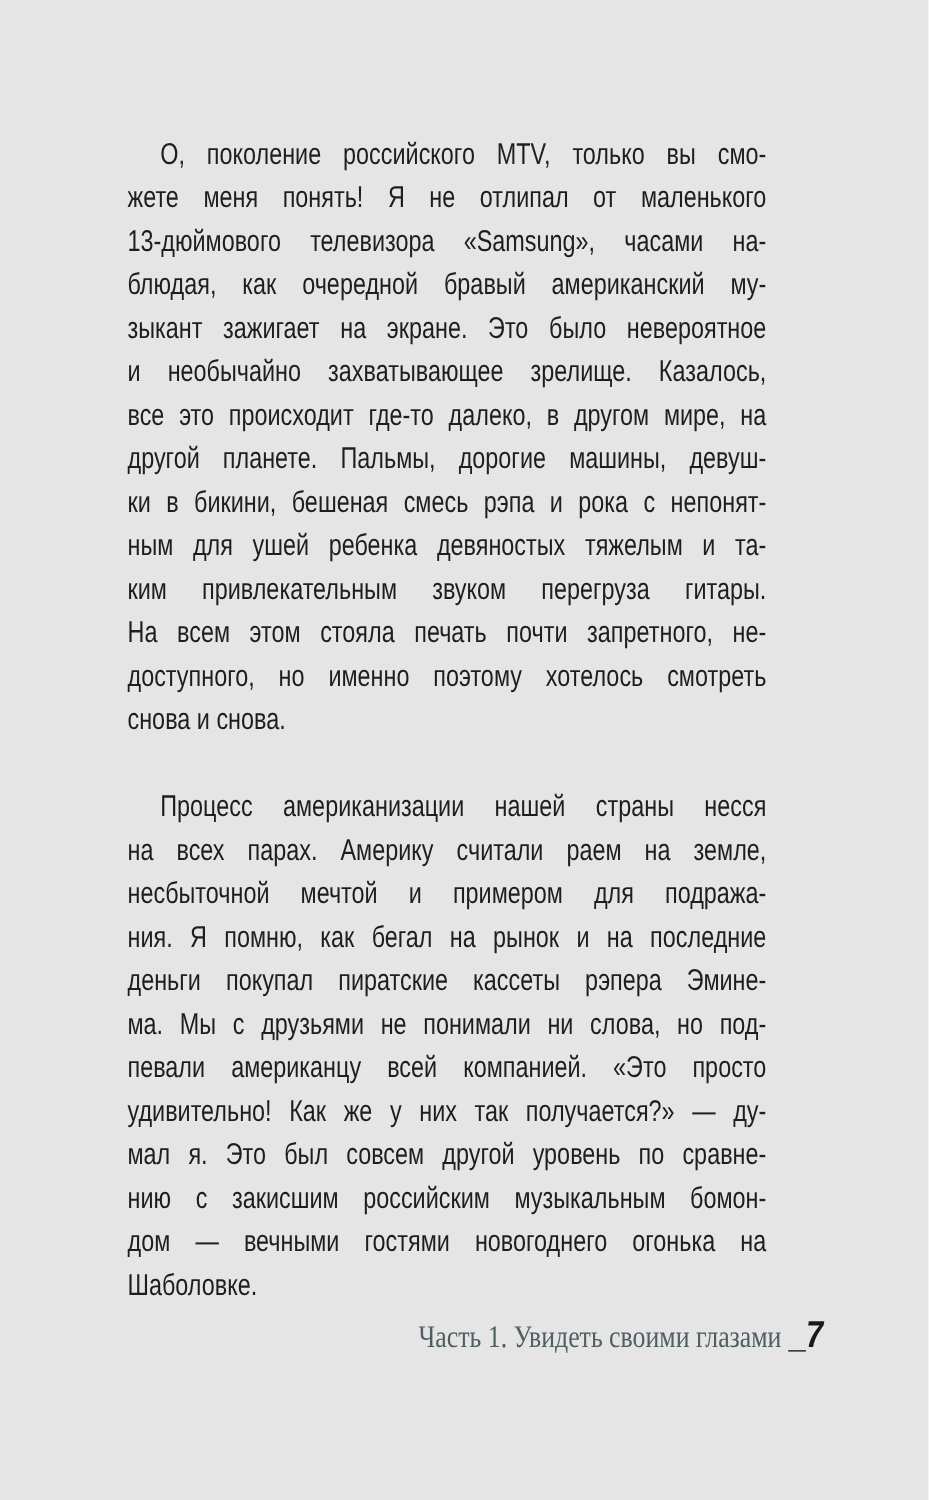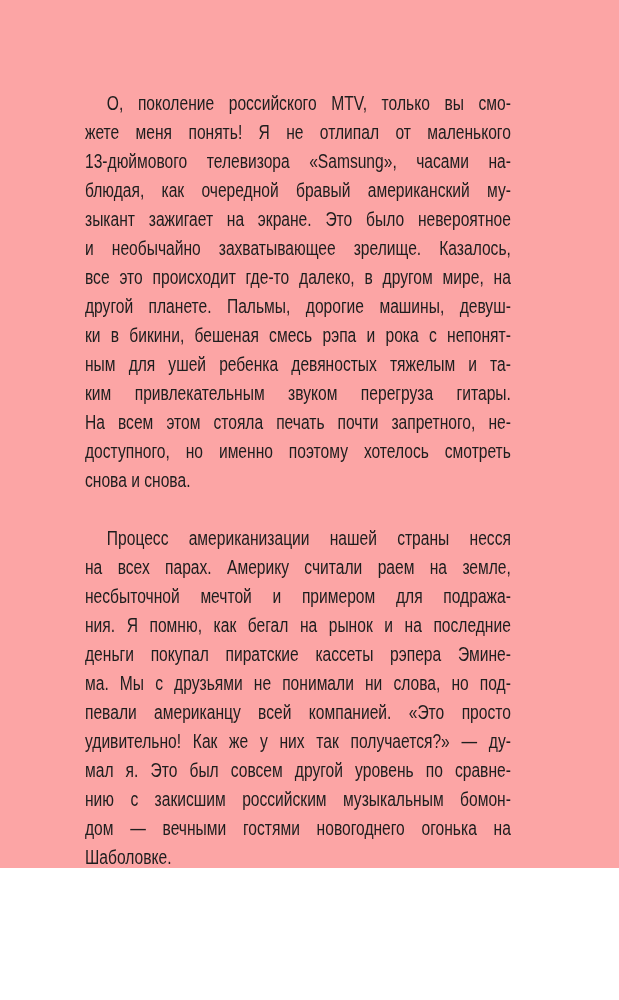--- a/index.html
+++ b/index.html
@@ -3,22 +3,22 @@
 <meta charset="utf-8">
 <style>
   html, body {
     margin: 0;
     padding: 0;
     background: #ffffff;
   }
   .page {
     position: relative;
     width: 619px;
-    height: 868px;
-    background: #fca5a5;
+    height: 1000px;
+    background: #e5e5e5;
     overflow: hidden;
   }
   
   .body-text {
     position: absolute;
     left: 85px;
     top: 89px;
     width: 546px;                 
     transform: scaleX(0.78);
     transform-origin: 0 0;

